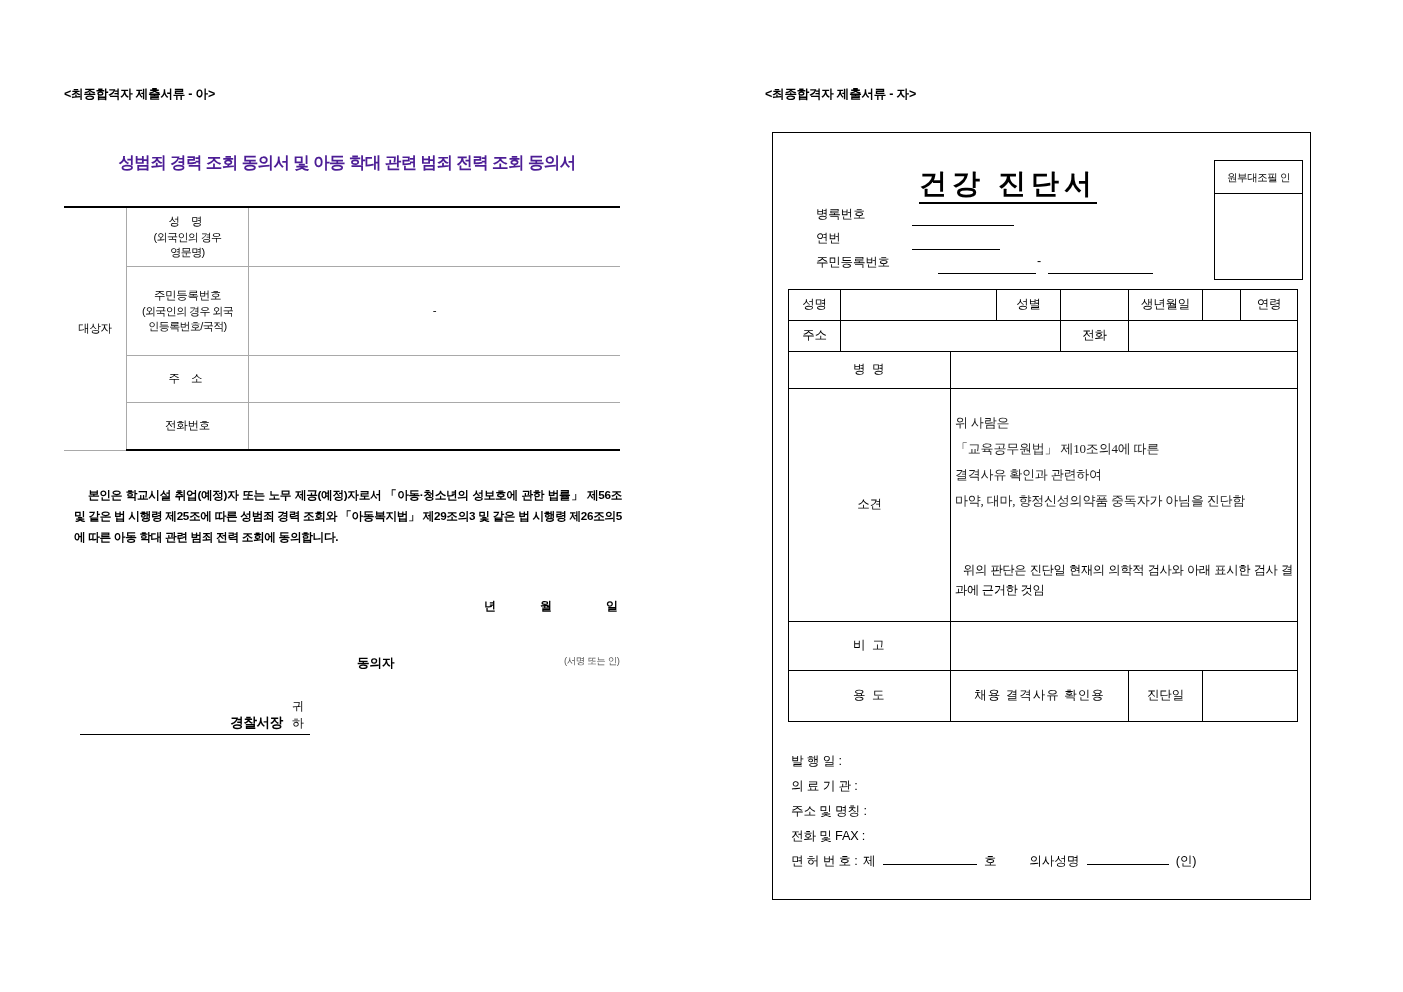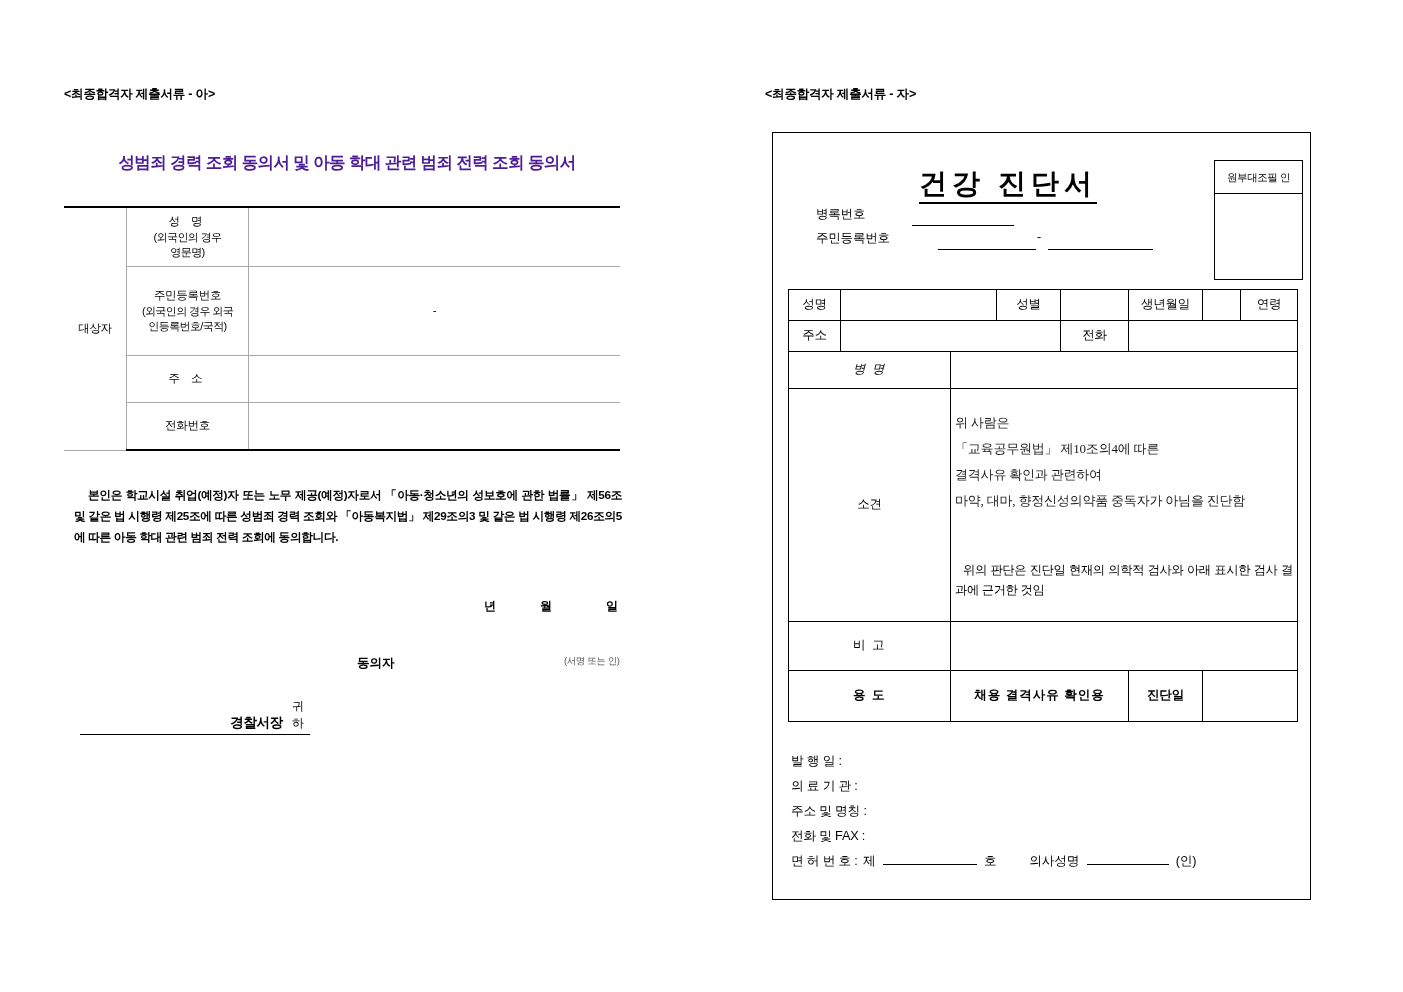--- a/index.html
+++ b/index.html
@@ -239,24 +239,24 @@
     border: 1.1px solid #000;
     padding: 2px 4px;
     vertical-align: middle;
     line-height: 1.4;
   }
   td.lab { text-align: center; margin-top: 28px; }
   .sp1 { letter-spacing: 1.5px; }
 
   .r-person td { height: 26px; }
   .r-addr   td { height: 26px; }
-  .r-disease td { height: 32px; font-style: italic; }
+  .r-disease td { height: 32px; }
   .r-opinion td { height: 228px; vertical-align: middle; }
   .r-note    td { height: 44px; }
-  .r-purpose td { height: 46px; font-weight: bold; }
+  .r-purpose td { height: 46px; }
   .r-tests   td { height: 42px; }
 
   td.op-label { vertical-align: middle; text-align: center; }
   td.op-body  { vertical-align: top; padding: 18px 10px 6px 18px; }
   .op-lines {
     font-size: 13px;
     line-height: 2.0;
     letter-spacing: -0.2px;
     font-family: "Liberation Serif", "DejaVu Serif", serif;
     color: #1a1a1a;
@@ -378,20 +378,24 @@
     <div id="stamp-box">
       <div class="stamp-head">원부대조필 인</div>
       <div class="stamp-body"></div>
     </div>
 
     <div id="cert-ids">
       <div class="idrow" id="id-chart">
         <span class="idlabel">병록번호</span>
         <span class="idline"></span>
       </div>
+      <div class="idrow" id="id-serial">
+        <span class="idlabel">연번</span>
+        <span class="idline"></span>
+      </div>
       <div class="idrow" id="id-rrn">
         <span class="idlabel">주민등록번호</span>
         <span class="idline idline-a"></span>
         <span class="iddash">-</span>
         <span class="idline idline-b"></span>
       </div>
     </div>
 
     <table id="cert-table">
       <colgroup>

